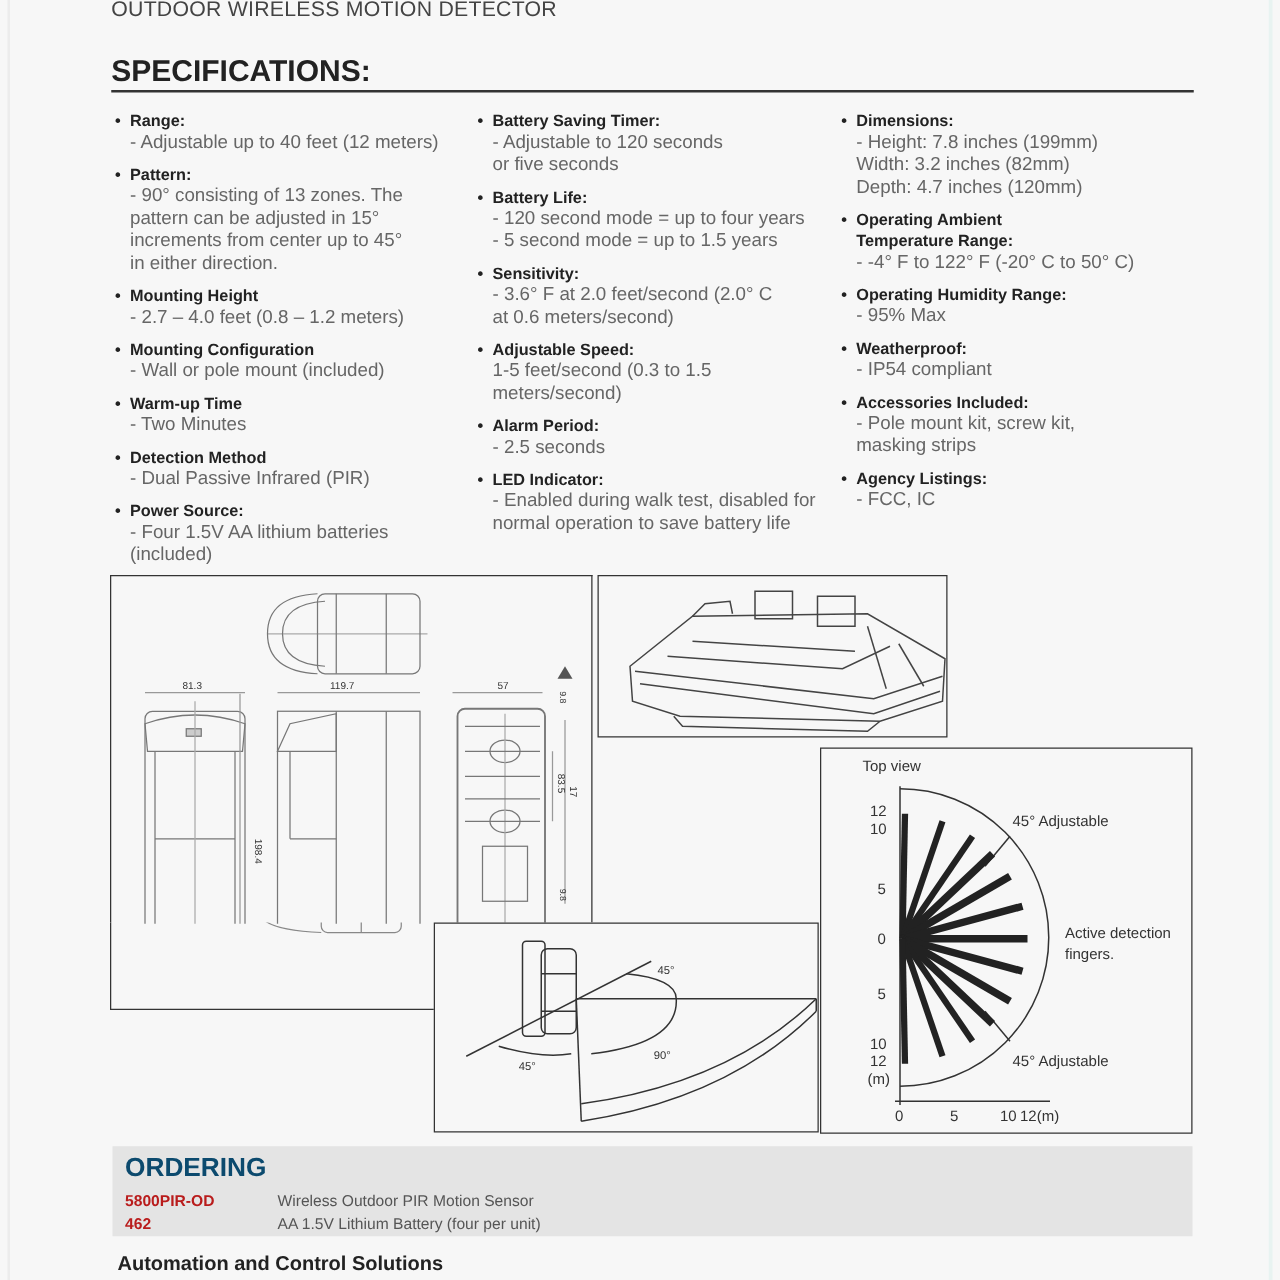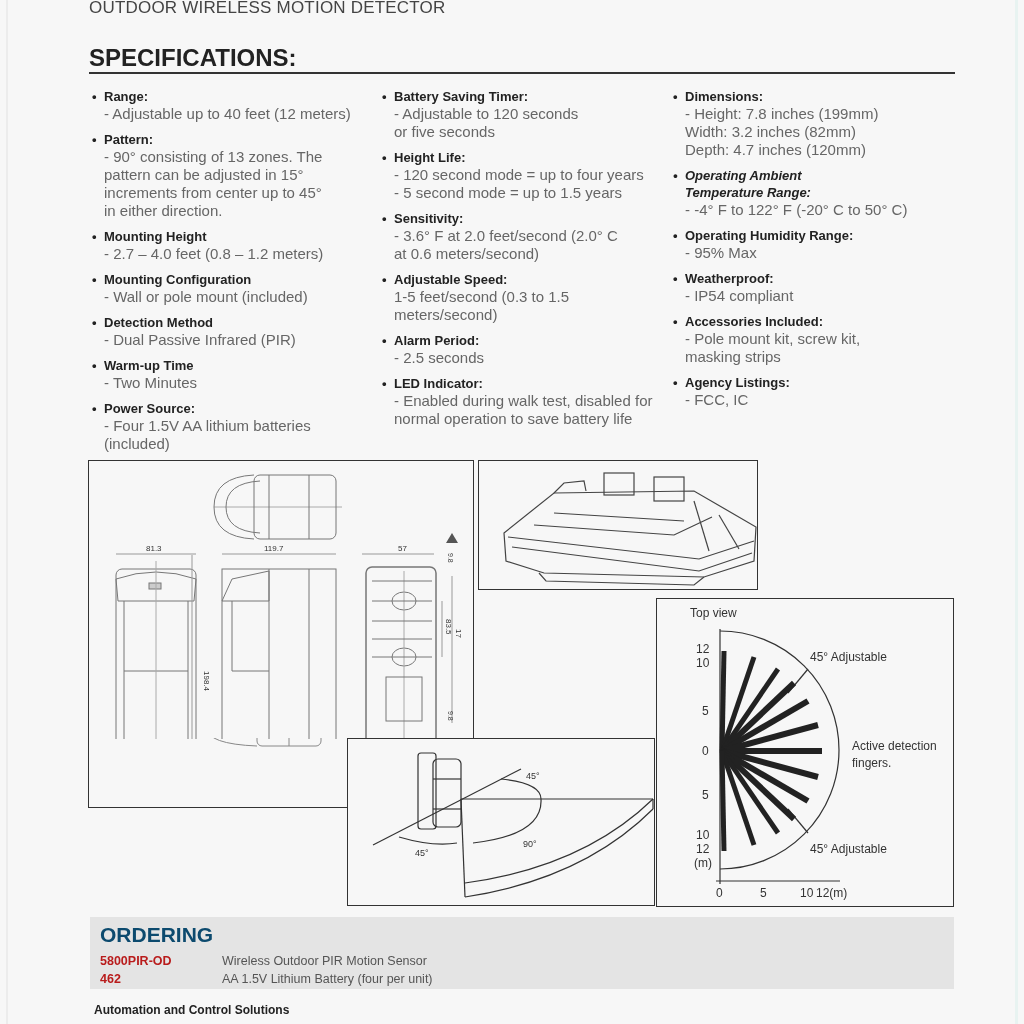--- a/index.html
+++ b/index.html
@@ -27,21 +27,21 @@
   .p-drawing-bottom { position: absolute; left: 88px; top: 738px; width: 262px; height: 70px; border: 1.5px solid #333; border-top: none; border-right: none; }
   .p-photo { left: 478px; top: 460px; width: 280px; height: 130px; }
   .p-angle { left: 347px; top: 738px; width: 308px; height: 168px; }
   .p-topview { left: 656px; top: 598px; width: 298px; height: 309px; }
 
   .ordering { position: absolute; left: 90px; top: 917px; width: 864px; height: 72px; background: #e4e4e4; }
   .ordering-title { position: absolute; left: 10px; top: 6px; font-size: 21px; font-weight: bold; color: #0c4a6e; }
   .order-row { position: absolute; left: 10px; font-size: 12.5px; }
   .order-row .code { position: absolute; left: 0; width: 120px; font-weight: bold; color: #b91c1c; }
   .order-row .desc { position: absolute; left: 122px; width: 400px; color: #555; white-space: nowrap; }
-  .footer { position: absolute; left: 94px; top: 1003px; font-size: 12px; font-weight: bold; color: #222; }
+  .footer { position: absolute; left: 94px; top: 1003px; font-size: 16px; font-weight: bold; color: #222; }
 
   .lbl { font-family: "Liberation Sans", sans-serif; fill: #333; }
 </style>
 </head>
 <body>
 
 <div class="edge-left"></div>
 <div class="edge-right"></div>
 
 <div class="doc-title">OUTDOOR WIRELESS MOTION DETECTOR</div>
@@ -62,42 +62,42 @@
   </div>
   <div class="spec-item">
     <div class="spec-label">Mounting Height</div>
     <div class="spec-value">- 2.7 – 4.0 feet (0.8 – 1.2 meters)</div>
   </div>
   <div class="spec-item">
     <div class="spec-label">Mounting Configuration</div>
     <div class="spec-value">- Wall or pole mount (included)</div>
   </div>
   <div class="spec-item">
+    <div class="spec-label">Warm-up Time</div>
+    <div class="spec-value">- Two Minutes</div>
+  </div>
+  <div class="spec-item">
     <div class="spec-label">Detection Method</div>
     <div class="spec-value">- Dual Passive Infrared (PIR)</div>
-  </div>
-  <div class="spec-item">
-    <div class="spec-label">Warm-up Time</div>
-    <div class="spec-value">- Two Minutes</div>
   </div>
   <div class="spec-item">
     <div class="spec-label">Power Source:</div>
     <div class="spec-value">- Four 1.5V AA lithium batteries
 (included)</div>
   </div>
 </div>
 
 <div class="spec-col c2">
   <div class="spec-item">
     <div class="spec-label">Battery Saving Timer:</div>
     <div class="spec-value">- Adjustable to 120 seconds
 or five seconds</div>
   </div>
   <div class="spec-item">
-    <div class="spec-label">Height Life:</div>
+    <div class="spec-label">Battery Life:</div>
     <div class="spec-value">- 120 second mode = up to four years
 - 5 second mode = up to 1.5 years</div>
   </div>
   <div class="spec-item">
     <div class="spec-label">Sensitivity:</div>
     <div class="spec-value">- 3.6° F at 2.0 feet/second (2.0° C
 at 0.6 meters/second)</div>
   </div>
   <div class="spec-item">
     <div class="spec-label">Adjustable Speed:</div>
@@ -116,21 +116,21 @@
 </div>
 
 <div class="spec-col c3">
   <div class="spec-item">
     <div class="spec-label">Dimensions:</div>
     <div class="spec-value">- Height: 7.8 inches (199mm)
 Width: 3.2 inches (82mm)
 Depth: 4.7 inches (120mm)</div>
   </div>
   <div class="spec-item">
-    <div class="spec-label" style="white-space: pre-line; font-style: italic;">Operating Ambient
+    <div class="spec-label" style="white-space: pre-line;">Operating Ambient
 Temperature Range:</div>
     <div class="spec-value">- -4° F to 122° F (-20° C to 50° C)</div>
   </div>
   <div class="spec-item">
     <div class="spec-label">Operating Humidity Range:</div>
     <div class="spec-value">-  95% Max</div>
   </div>
   <div class="spec-item">
     <div class="spec-label">Weatherproof:</div>
     <div class="spec-value">- IP54 compliant</div>

